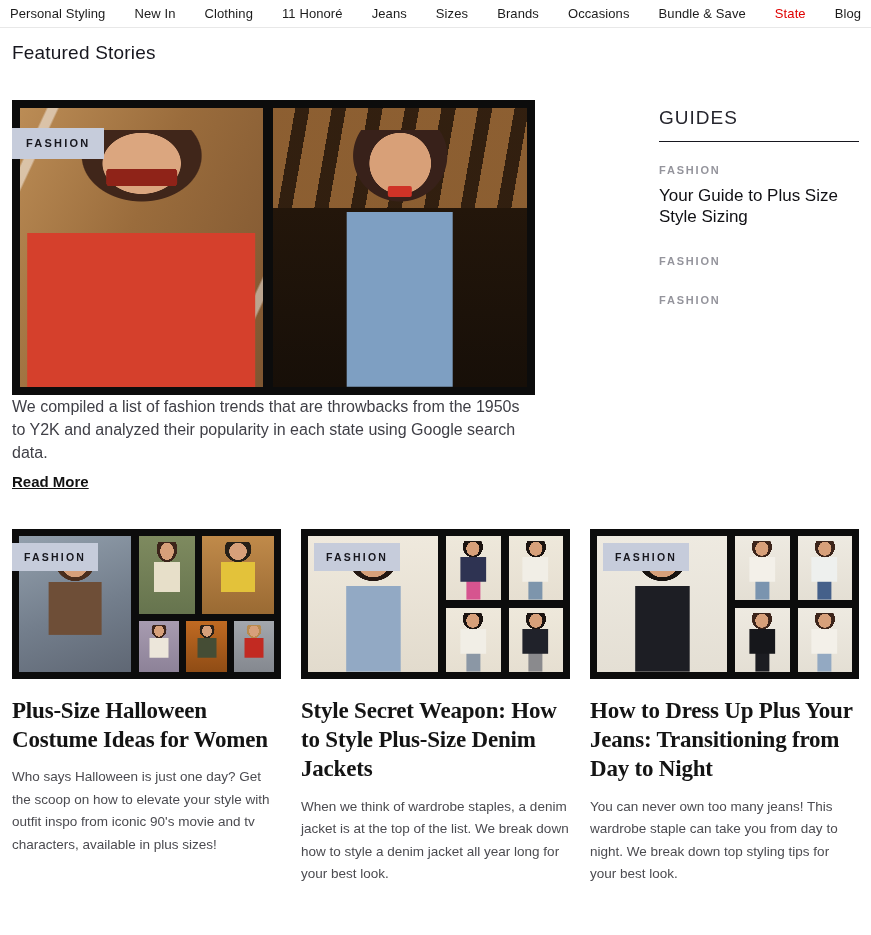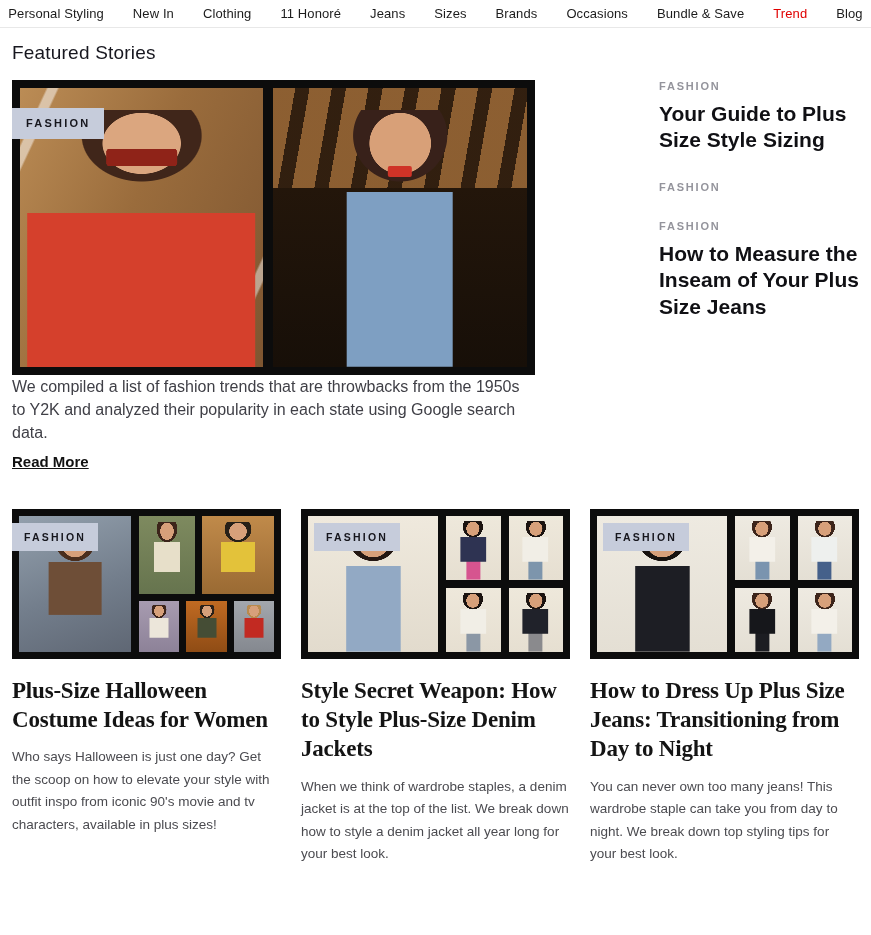--- a/index.html
+++ b/index.html
@@ -13,21 +13,21 @@
   .navbar {
     height: 28px; border-bottom: 1px solid #e8e8e8;
     display: flex; justify-content: center; align-items: center;
     gap: 29px; font-size: 13px; letter-spacing: .1px;
   }
   .nav-item { color:#1c1c1c; cursor: pointer; white-space: nowrap; }
   .nav-item.red { color:#e00000; }
 
   
   .container { padding: 9px 12px 0; }
-  .page-title { font-size: 19px; font-weight: 500; color:#17171f; margin: 5px 0 16px; letter-spacing:.2px; }
+  .page-title { font-size: 19px; font-weight: 500; color:#17171f; margin: 5px 0 36px; letter-spacing:.2px; }
   .content-row { display:flex; justify-content: space-between; }
   .main-col { width: 523px; }
   .sidebar { width: 200px; }
 
   
   .frame { background:#0c0c0c; position: relative; display:flex; }
   .hero-frame { height: 295px; padding: 8px; gap: 10px; }
   .card-frame { height: 150px; padding: 7px; gap: 8px; }
   .ph { position: relative; overflow: hidden; background: var(--bg, #ddd); flex: 1; }
   .hero-left { flex: 0 0 48%; }
@@ -87,21 +87,21 @@
   .hero-desc { font-size:16px; line-height:1.45; color:#3f3f46; margin-bottom:8px; max-width:523px; }
   .read-more { font-weight:bold; font-size:15px; color:#111; text-decoration:underline; cursor:pointer; display:inline-block; }
 
   
   .guides-heading {
     font-size:19px; font-weight:500; letter-spacing:1px; color:#26262e;
     padding-bottom:12px; border-bottom:1px solid #17171f; margin:7px 0 22px;
   }
   .guide-item { margin-bottom:27px; cursor:pointer; }
   .guide-tag { font-size:11px; font-weight:bold; letter-spacing:1.8px; color:#94949c; margin-bottom:9px; }
-  .guide-title { font-size:21px; font-weight:bold; line-height:1.26; color:#101014; }
+  .guide-title { font-size:17px; font-weight:normal; line-height:1.26; color:#101014; }
 
   
   .cards-row { display:flex; gap:20px; margin-top:38px; }
   .card { flex:1; min-width:0; }
   .card-title {
     font-family:"Liberation Serif", serif; font-size:23px; font-weight:bold;
     line-height:1.28; letter-spacing:-.2px; color:#141414; margin:17px 0 12px;
   }
   .card-desc { font-size:13.5px; line-height:1.66; color:#4b4b50; }
 </style>
@@ -111,21 +111,21 @@
 <nav class="navbar">
   <span class="nav-item">Personal Styling</span>
   <span class="nav-item">New In</span>
   <span class="nav-item">Clothing</span>
   <span class="nav-item">11 Honoré</span>
   <span class="nav-item">Jeans</span>
   <span class="nav-item">Sizes</span>
   <span class="nav-item">Brands</span>
   <span class="nav-item">Occasions</span>
   <span class="nav-item">Bundle &amp; Save</span>
-  <span class="nav-item red">Trend</span>
+  <span class="nav-item red">State</span>
   <span class="nav-item">Blog</span>
 </nav>
 
 <div class="container">
 
   <h1 class="page-title">Featured Stories</h1>
 
   <div class="content-row">
 
     <section class="main-col">
@@ -140,31 +140,31 @@
           <div class="person tall" style="--top:#7e9fc2;--skin:#d8a078;--hair:#38211a;">
             <div class="scarf"></div>
           </div>
         </div>
       </div>
       <p class="hero-desc">We compiled a list of fashion trends that are throwbacks from the 1950s to Y2K and analyzed their popularity in each state using Google search data.</p>
       <a class="read-more">Read More</a>
     </section>
 
     <aside class="sidebar">
+      <h2 class="guides-heading">GUIDES</h2>
 
       <div class="guide-item">
         <div class="guide-tag">FASHION</div>
         <div class="guide-title">Your Guide to Plus Size Style Sizing</div>
       </div>
       <div class="guide-item">
         <div class="guide-tag">FASHION</div>
       </div>
       <div class="guide-item">
         <div class="guide-tag">FASHION</div>
-        <div class="guide-title">How to Measure the Inseam of Your Plus Size Jeans</div>
       </div>
     </aside>
   </div>
 
   <div class="cards-row">
 
     <article class="card">
       <div class="frame card-frame">
         <div class="badge">FASHION</div>
         <div class="ph left45" style="--bg:linear-gradient(160deg,#93a0ad,#737e8c 55%,#5f6774);">
@@ -241,21 +241,21 @@
             <div class="person" style="--top:#eef0ee;--legs:#45608a;"></div>
           </div>
           <div class="ph" style="--bg:linear-gradient(#eeeae1,#e4dfd4);">
             <div class="person" style="--top:#16171b;--legs:#1c1d22;"></div>
           </div>
           <div class="ph" style="--bg:linear-gradient(#eeeae1,#e4dfd4);">
             <div class="person" style="--top:#f3f0e9;--legs:#93a9c2;"></div>
           </div>
         </div>
       </div>
-      <h3 class="card-title">How to Dress Up Plus Size Jeans: Transitioning from Day to Night</h3>
+      <h3 class="card-title">How to Dress Up Plus Your Jeans: Transitioning from Day to Night</h3>
       <p class="card-desc">
         <span>You can never own too many jeans! This wardrobe staple can take you from day to night. We break down top styling tips for your best look.</span>
         
       </p>
     </article>
 
   </div>
 </div>
 
 </body></html>

